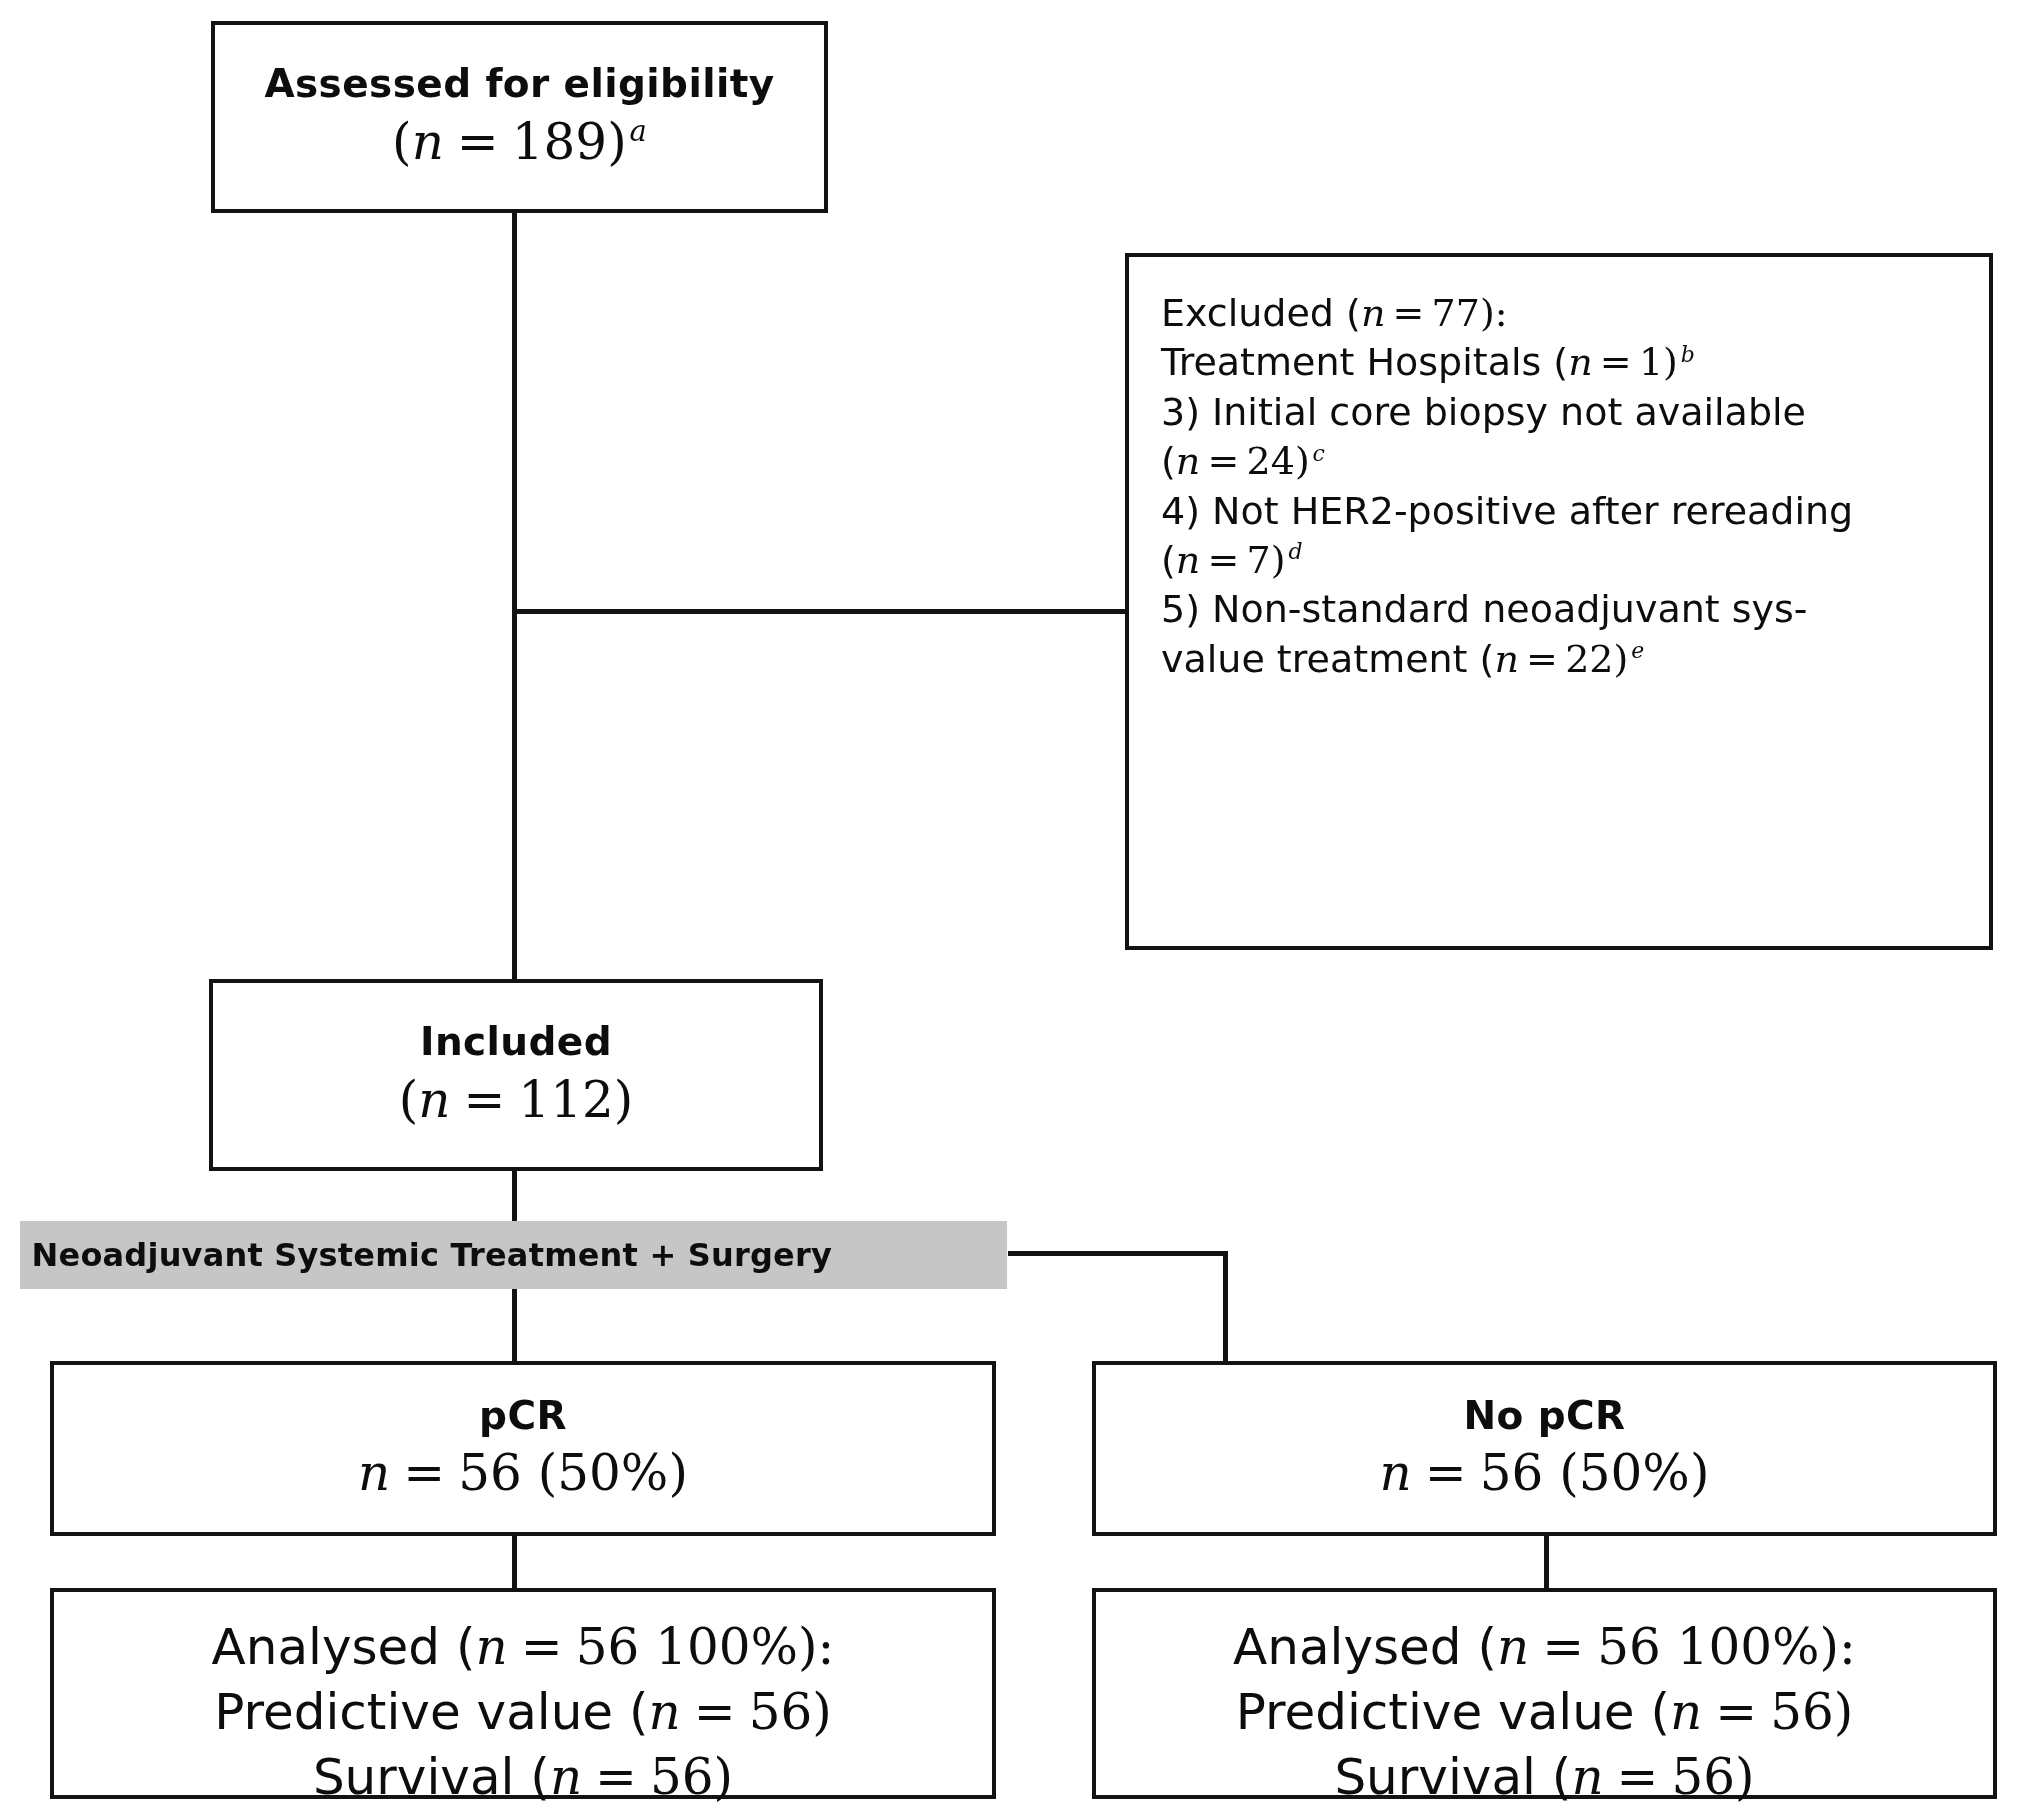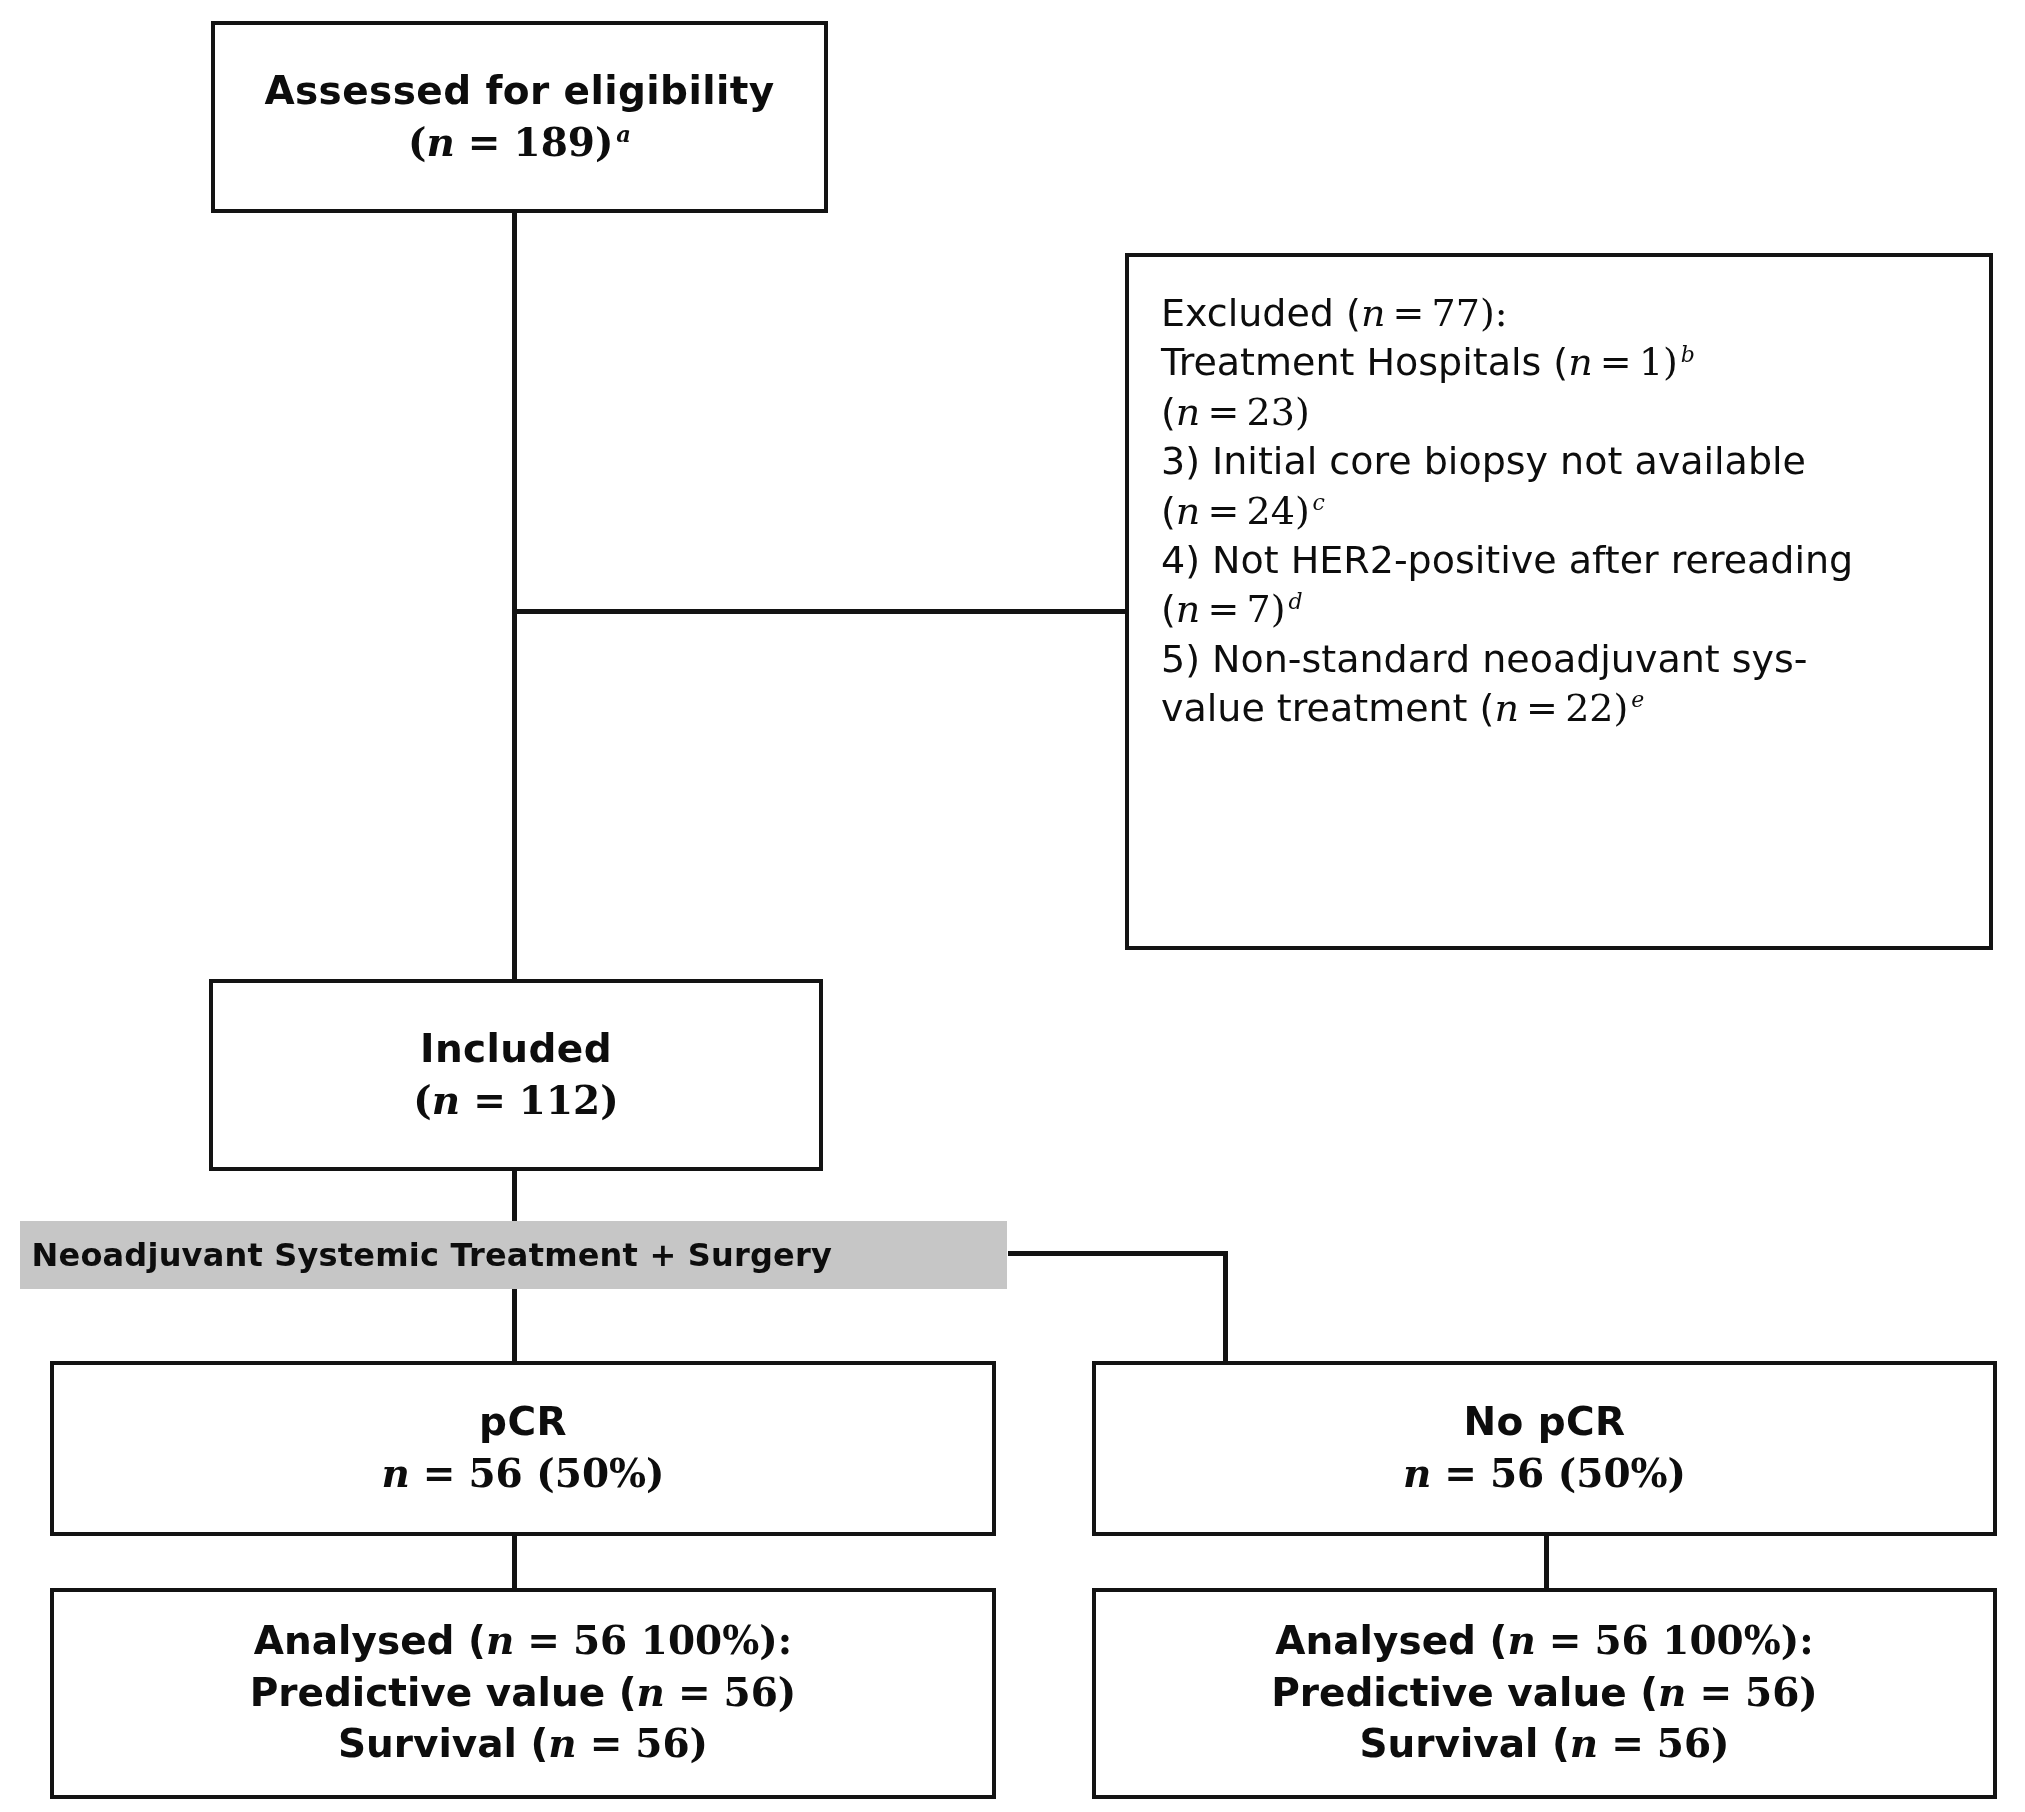--- a/index.html
+++ b/index.html
@@ -35,22 +35,22 @@
   }
   .ctr { text-align: center; }
   .lft { text-align: left; }
 
   .t-bold {
     font-weight: bold;
     font-size: 39px;
     letter-spacing: 0.4px;
   }
   .t-norm {
-    font-weight: bold;
-    font-size: 39px;
+    font-weight: normal;
+    font-size: 50px;
   }
   .t-list {
     font-weight: normal;
     font-size: 38px;
     line-height: 1.33;
   }
 
   
   .mi {
     font-family: "DejaVu Serif", serif;
@@ -127,23 +127,20 @@
   <div class="box" style="left:1125px; top:253px; width:868px; height:697px; justify-content:flex-start; padding:32px 0 12px 32px;">
 
     <span class="line lft t-list">
       <span>Excluded (</span><span class="mi">n</span><span class="mnum" style="padding:0 7.2px;">=</span><span class="mnum">77):</span>
     </span>
 
     <span class="line lft t-list">
       <span>Treatment Hospitals (</span><span class="mi">n</span><span class="mnum" style="padding:0 7.2px;">=</span><span class="mnum">1)</span><span class="sup">b</span>
     </span>
 
-    <span class="line lft t-list">
-      <span>(</span><span class="mi">n</span><span class="mnum" style="padding:0 7.2px;">=</span><span class="mnum">23)</span><span class="sup"></span>
-    </span>
 
     <span class="line lft t-list">3) Initial core biopsy not available</span>
     <span class="line lft t-list">
       <span>(</span><span class="mi">n</span><span class="mnum" style="padding:0 7.2px;">=</span><span class="mnum">24)</span><span class="sup">c</span>
     </span>
 
     <span class="line lft t-list">4) Not HER2-positive after rereading</span>
     <span class="line lft t-list">
       <span>(</span><span class="mi">n</span><span class="mnum" style="padding:0 7.2px;">=</span><span class="mnum">7)</span><span class="sup">d</span>
     </span>

